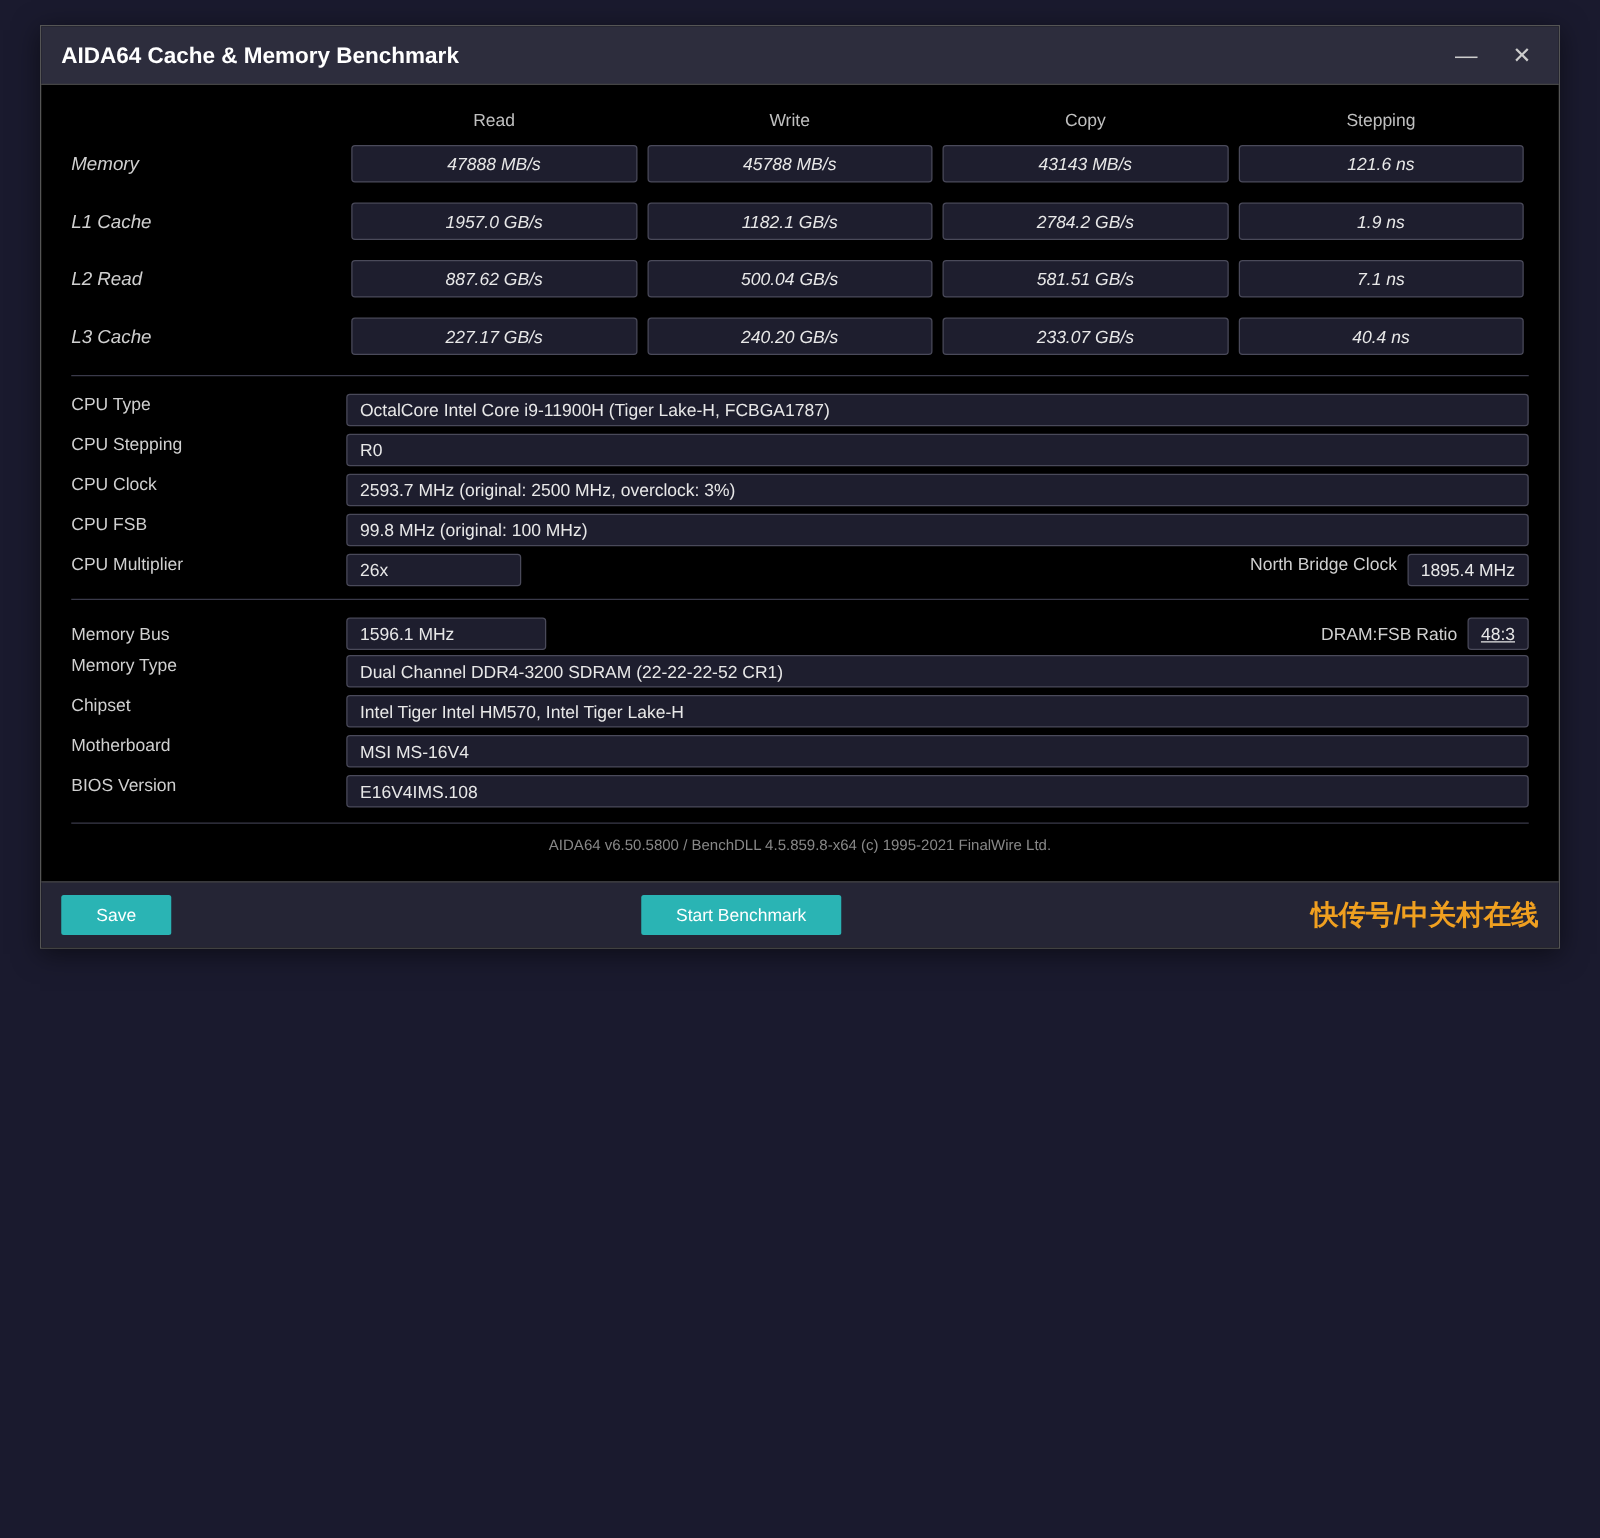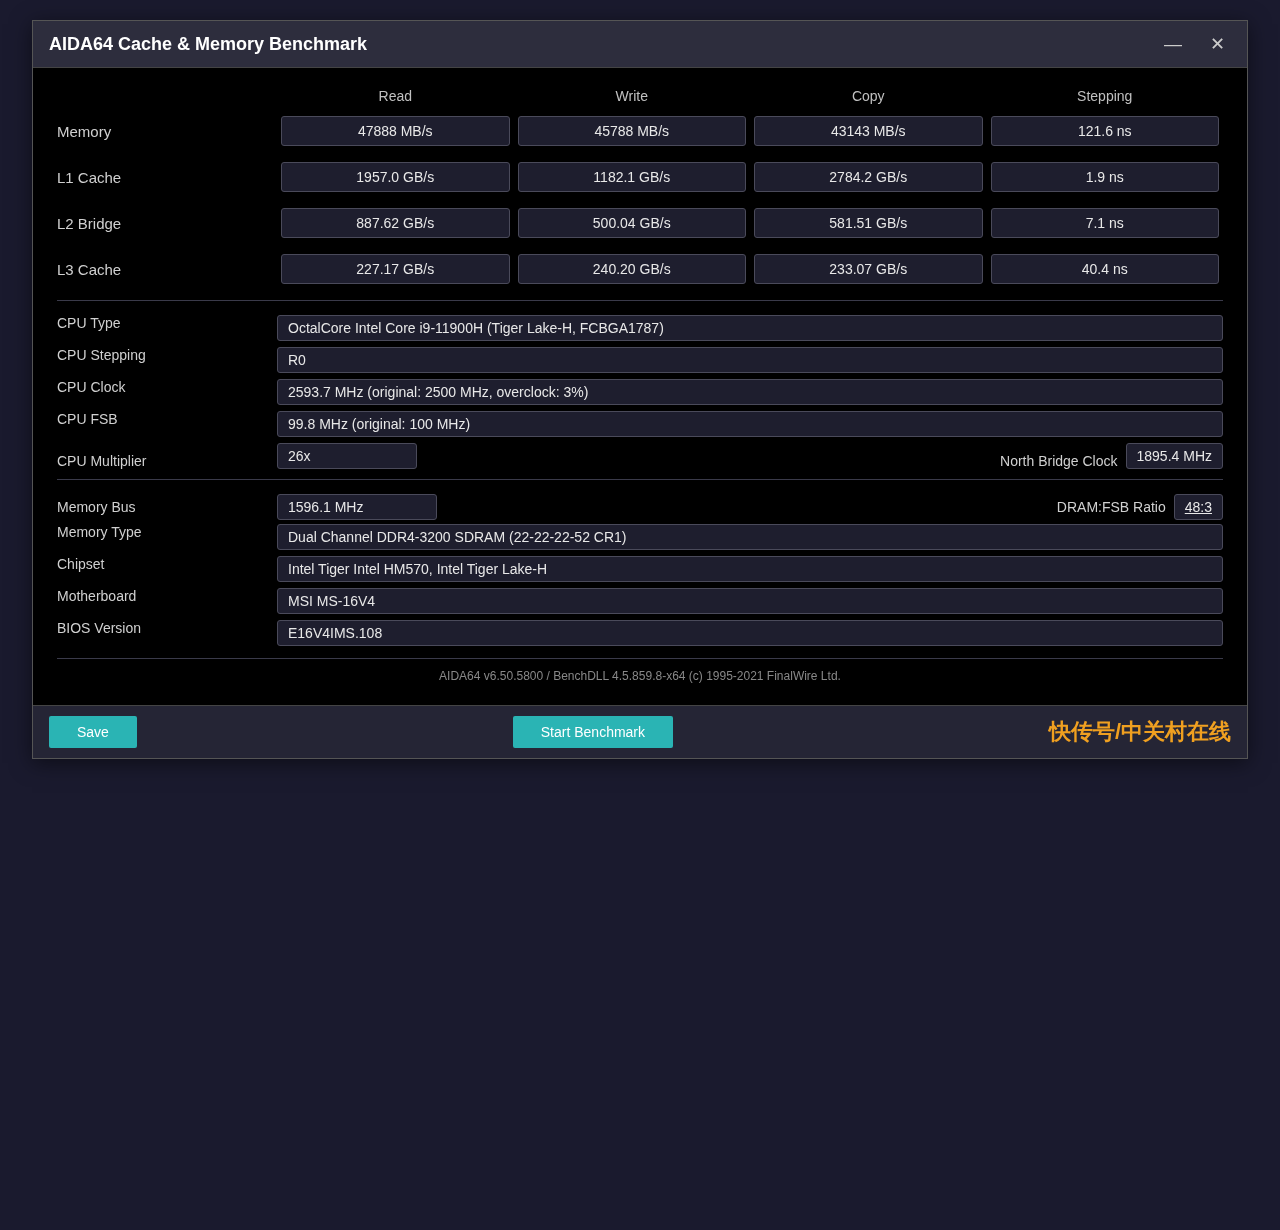--- a/index.html
+++ b/index.html
@@ -60,20 +60,21 @@
       text-align: center;
       color: #c0c0c0;
       font-size: 14px;
     }
     
     .bench-row {
       display: grid;
       grid-template-columns: 220px 1fr 1fr 1fr 1fr;
       align-items: center;
       margin-bottom: 16px;
+      font-style: italic;
     }
     .bench-label {
       color: #d0d0d0;
       font-size: 15px;
     }
     .bench-value {
       background: #1e1e2e;
       border: 1px solid #4a4a5a;
       border-radius: 3px;
       padding: 6px 12px;
@@ -109,21 +110,21 @@
       border: 1px solid #4a4a5a;
       border-radius: 3px;
       padding: 4px 10px;
       color: #e8e8e8;
       font-size: 14px;
       flex: 1;
     }
     
     .multiplier-row {
       display: flex;
-      align-items: flex-end;
+      align-items: flex-start;
       margin-bottom: 4px;
     }
     .multiplier-label {
       width: 220px;
       color: #d0d0d0;
       font-size: 14px;
       flex-shrink: 0;
     }
     .multiplier-box {
       background: #1e1e2e;
@@ -254,21 +255,21 @@
 
     <div class="bench-row">
       <div class="bench-label">L1 Cache</div>
       <div class="bench-value">1957.0 GB/s</div>
       <div class="bench-value">1182.1 GB/s</div>
       <div class="bench-value">2784.2 GB/s</div>
       <div class="bench-value">1.9 ns</div>
     </div>
 
     <div class="bench-row">
-      <div class="bench-label">L2 Bridge</div>
+      <div class="bench-label">L2 Read</div>
       <div class="bench-value">887.62 GB/s</div>
       <div class="bench-value">500.04 GB/s</div>
       <div class="bench-value">581.51 GB/s</div>
       <div class="bench-value">7.1 ns</div>
     </div>
 
     <div class="bench-row">
       <div class="bench-label">L3 Cache</div>
       <div class="bench-value">227.17 GB/s</div>
       <div class="bench-value">240.20 GB/s</div>

